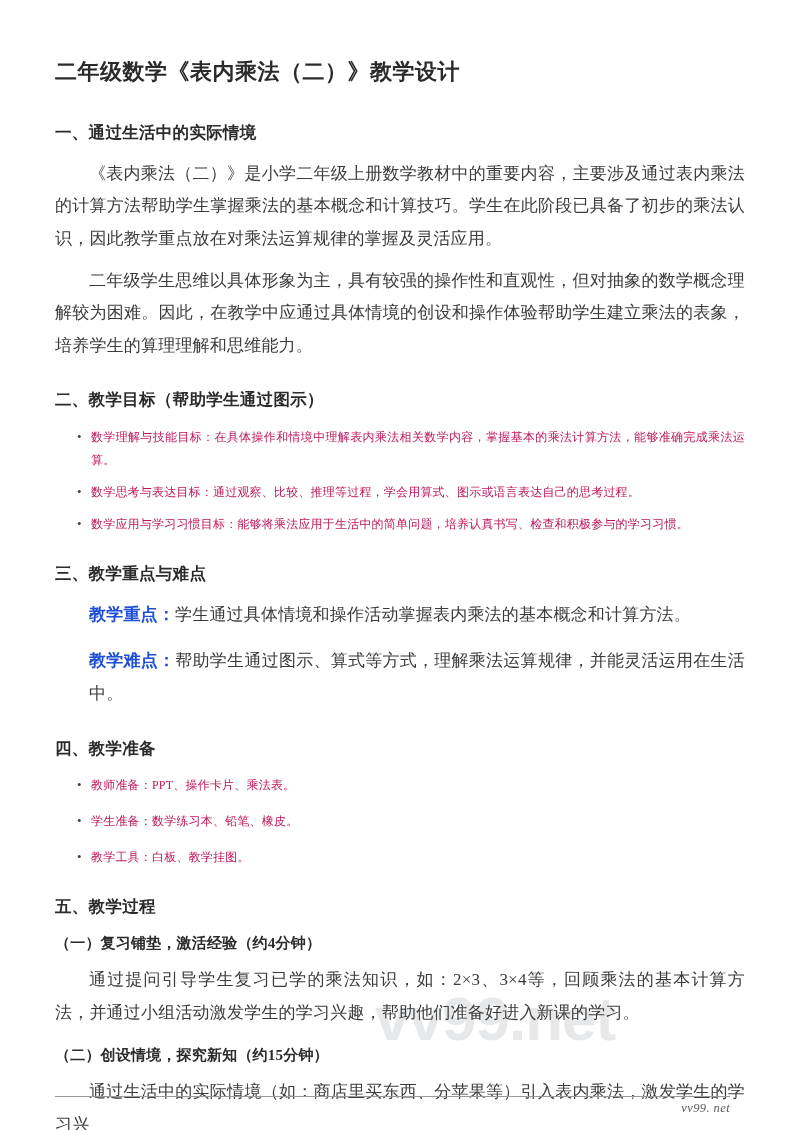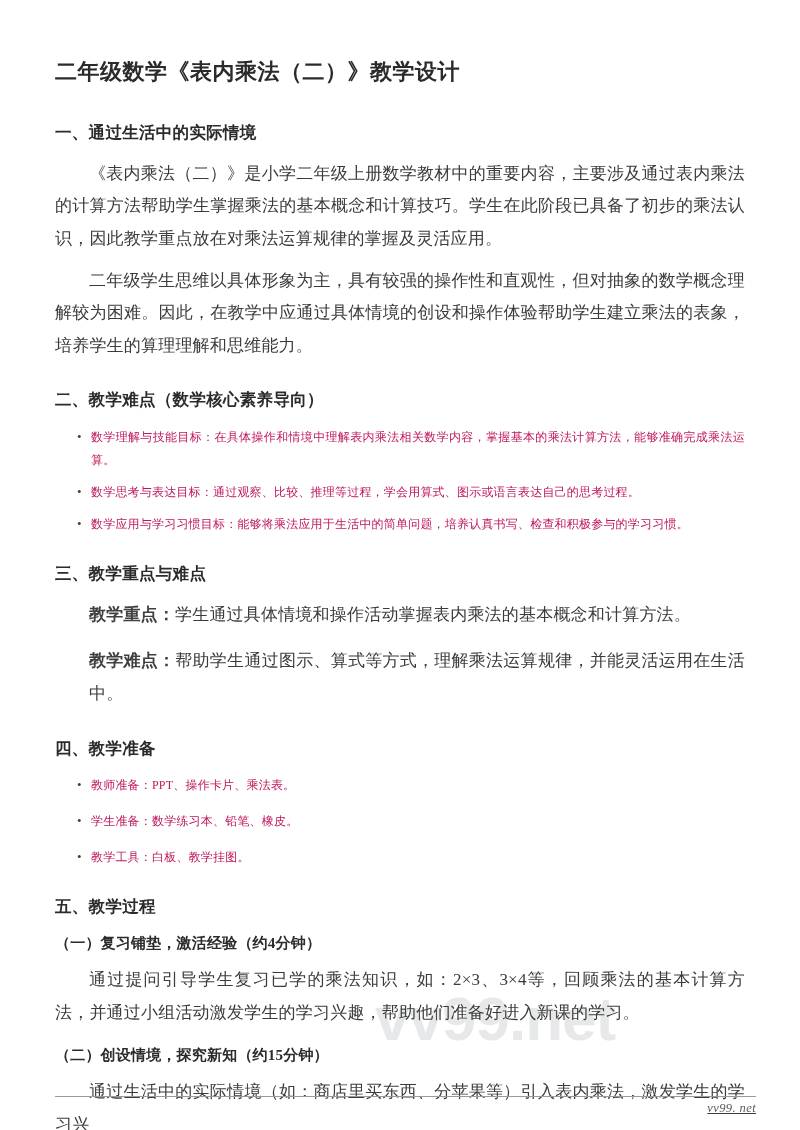--- a/index.html
+++ b/index.html
@@ -112,42 +112,41 @@
   ul.blist.tight > li { margin-bottom: 13px; }
 
   
   p.labelled {
     text-indent: 0;
     padding-left: 34px;
     margin-bottom: 14px;
   }
   .lbl {
     font-weight: bold;
-    color: #404040;
+    color: #1d4ed8;
   }
 
   
   .h3 {
     font-size: 15px;
     font-weight: bold;
     color: #2b2b2b;
     margin: 0 0 10px 0;
     line-height: 1.5;
     letter-spacing: 0.2px;
   }
   .sub { margin-bottom: 14px; }
 
   
   .footer {
     position: absolute;
     left: 55px;
-    right: 44px;
+    right: 70px;
     bottom: 14px;
     z-index: 3;
-    text-decoration: underline;
   }
   .footer-rule {
     border: 0;
     border-top: 1px solid #9a9a9a;
     margin: 0 0 4px 0;
   }
   .footer-text {
     text-align: right;
     font-style: italic;
     font-size: 12.5px;
@@ -166,21 +165,21 @@
 
     <h1 class="doc-title">二年级数学《表内乘法（二）》教学设计</h1>
 
     <div class="sec">
       <h2 class="h2">一、通过生活中的实际情境</h2>
       <p class="body">《表内乘法（二）》是小学二年级上册数学教材中的重要内容，主要涉及通过表内乘法的计算方法帮助学生掌握乘法的基本概念和计算技巧。学生在此阶段已具备了初步的乘法认识，因此教学重点放在对乘法运算规律的掌握及灵活应用。</p>
       <p class="body">二年级学生思维以具体形象为主，具有较强的操作性和直观性，但对抽象的数学概念理解较为困难。因此，在教学中应通过具体情境的创设和操作体验帮助学生建立乘法的表象，培养学生的算理理解和思维能力。</p>
     </div>
 
     <div class="sec">
-      <h2 class="h2">二、教学难点（数学核心素养导向）</h2>
+      <h2 class="h2">二、教学目标（帮助学生通过图示）</h2>
       <ul class="blist">
         <li>数学理解与技能目标：在具体操作和情境中理解表内乘法相关数学内容，掌握基本的乘法计算方法，能够准确完成乘法运算。</li>
         <li>数学思考与表达目标：通过观察、比较、推理等过程，学会用算式、图示或语言表达自己的思考过程。</li>
         <li>数学应用与学习习惯目标：能够将乘法应用于生活中的简单问题，培养认真书写、检查和积极参与的学习习惯。</li>
       </ul>
     </div>
 
     <div class="sec">
       <h2 class="h2">三、教学重点与难点</h2>
       <p class="body labelled"><span class="lbl">教学重点：</span><span>学生通过具体情境和操作活动掌握表内乘法的基本概念和计算方法。</span></p>

